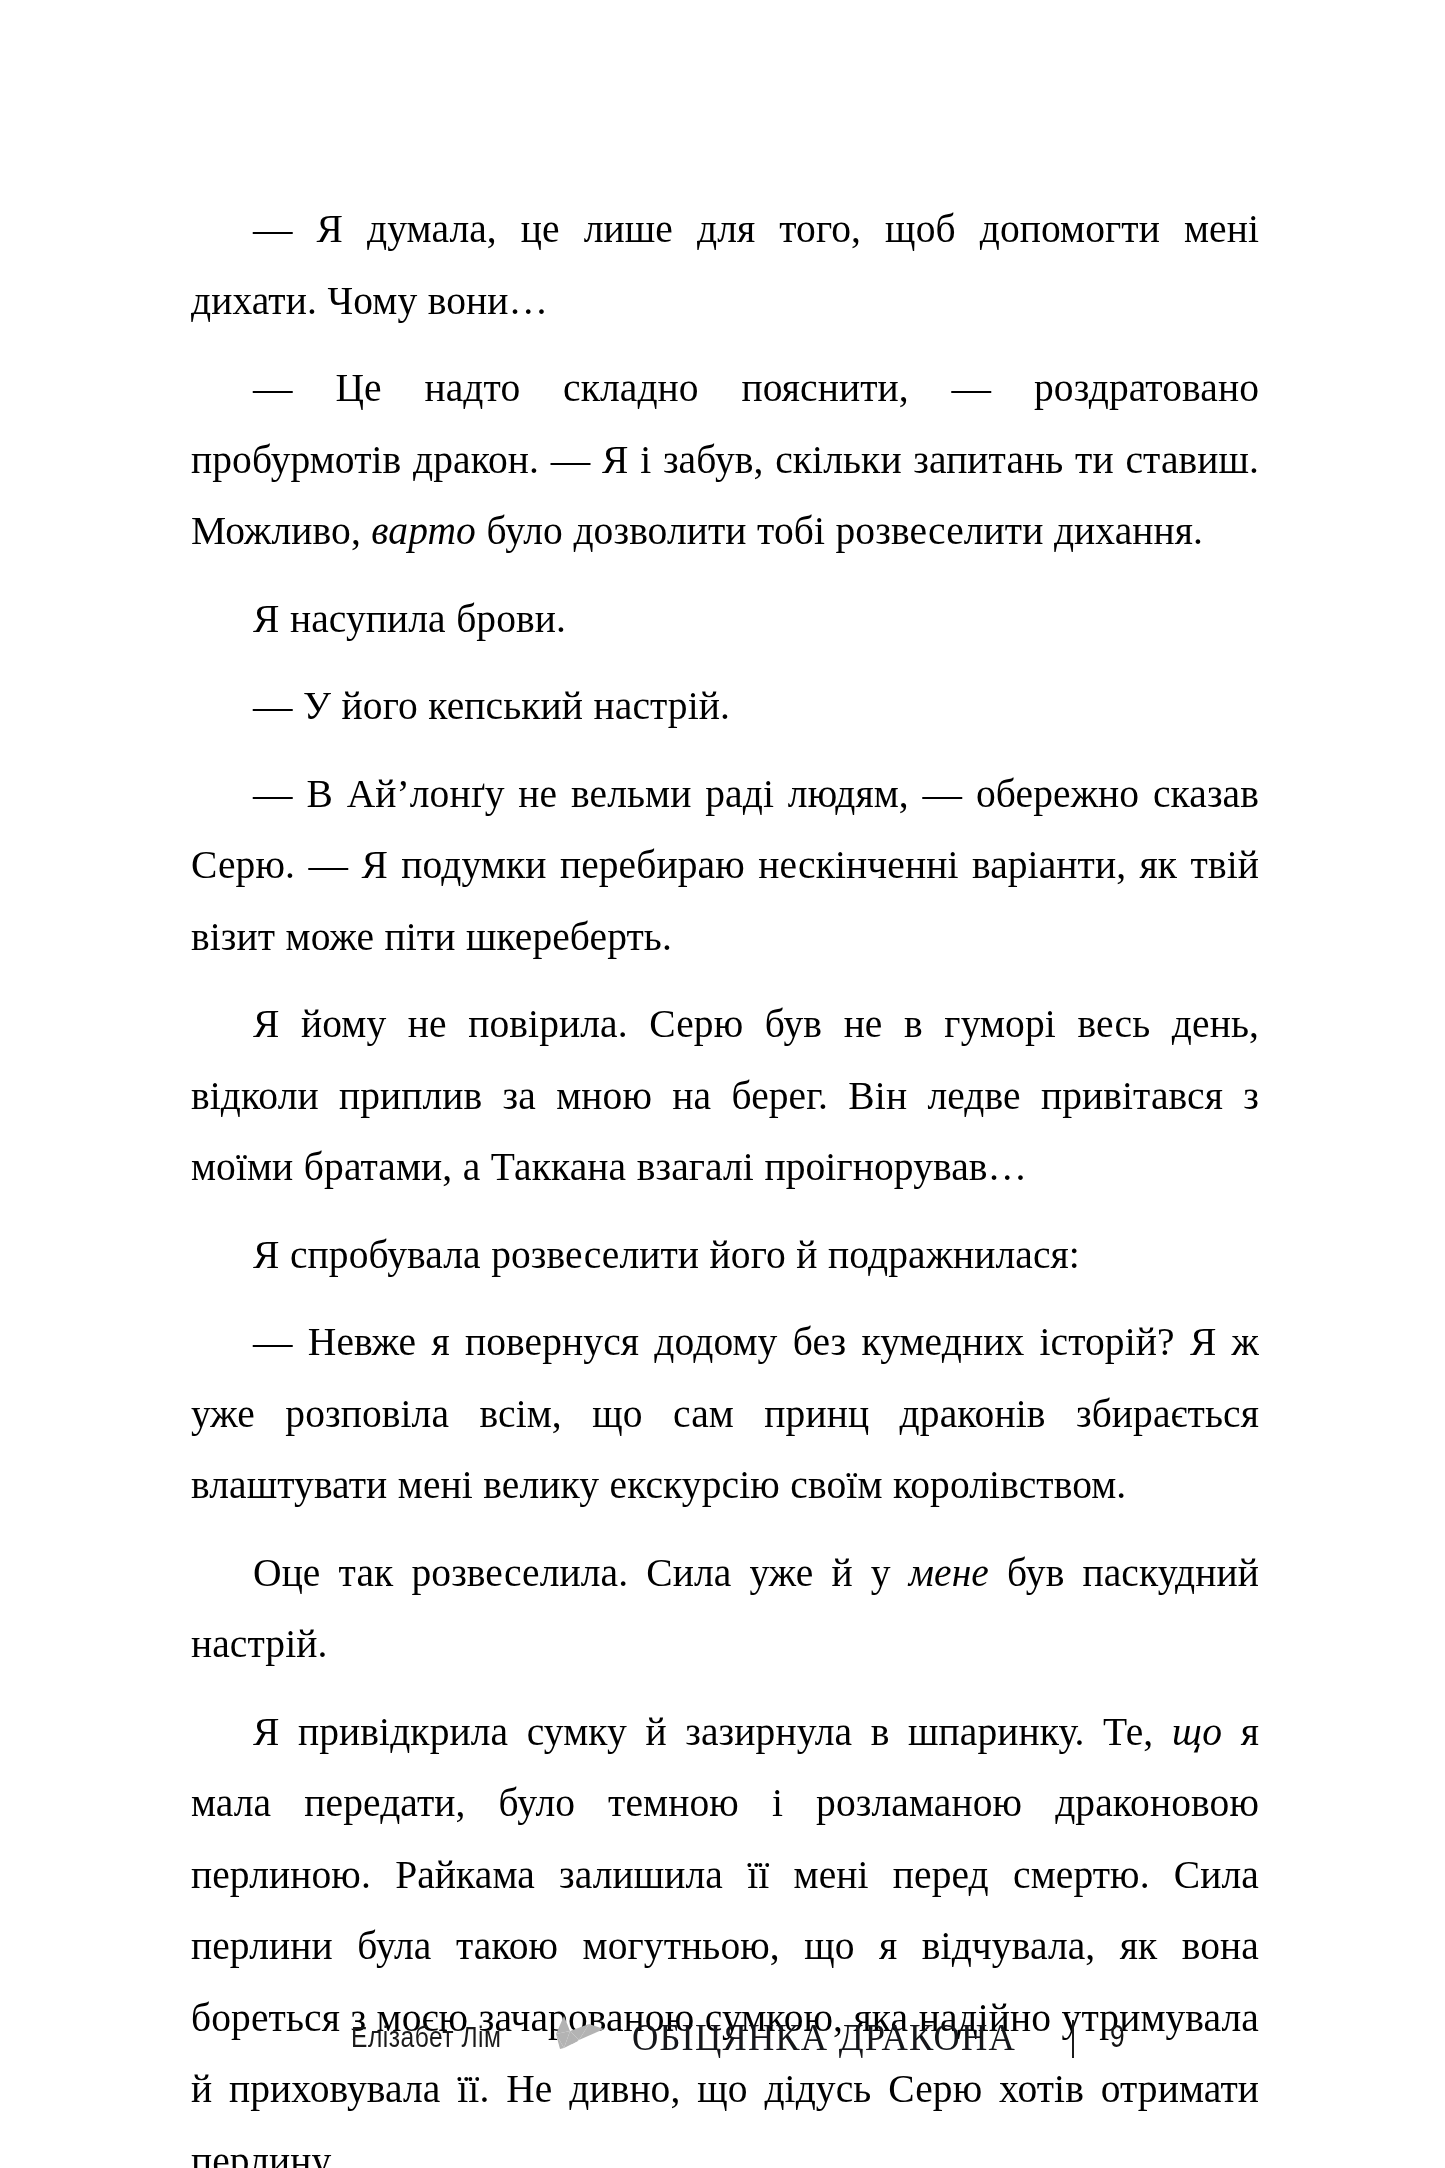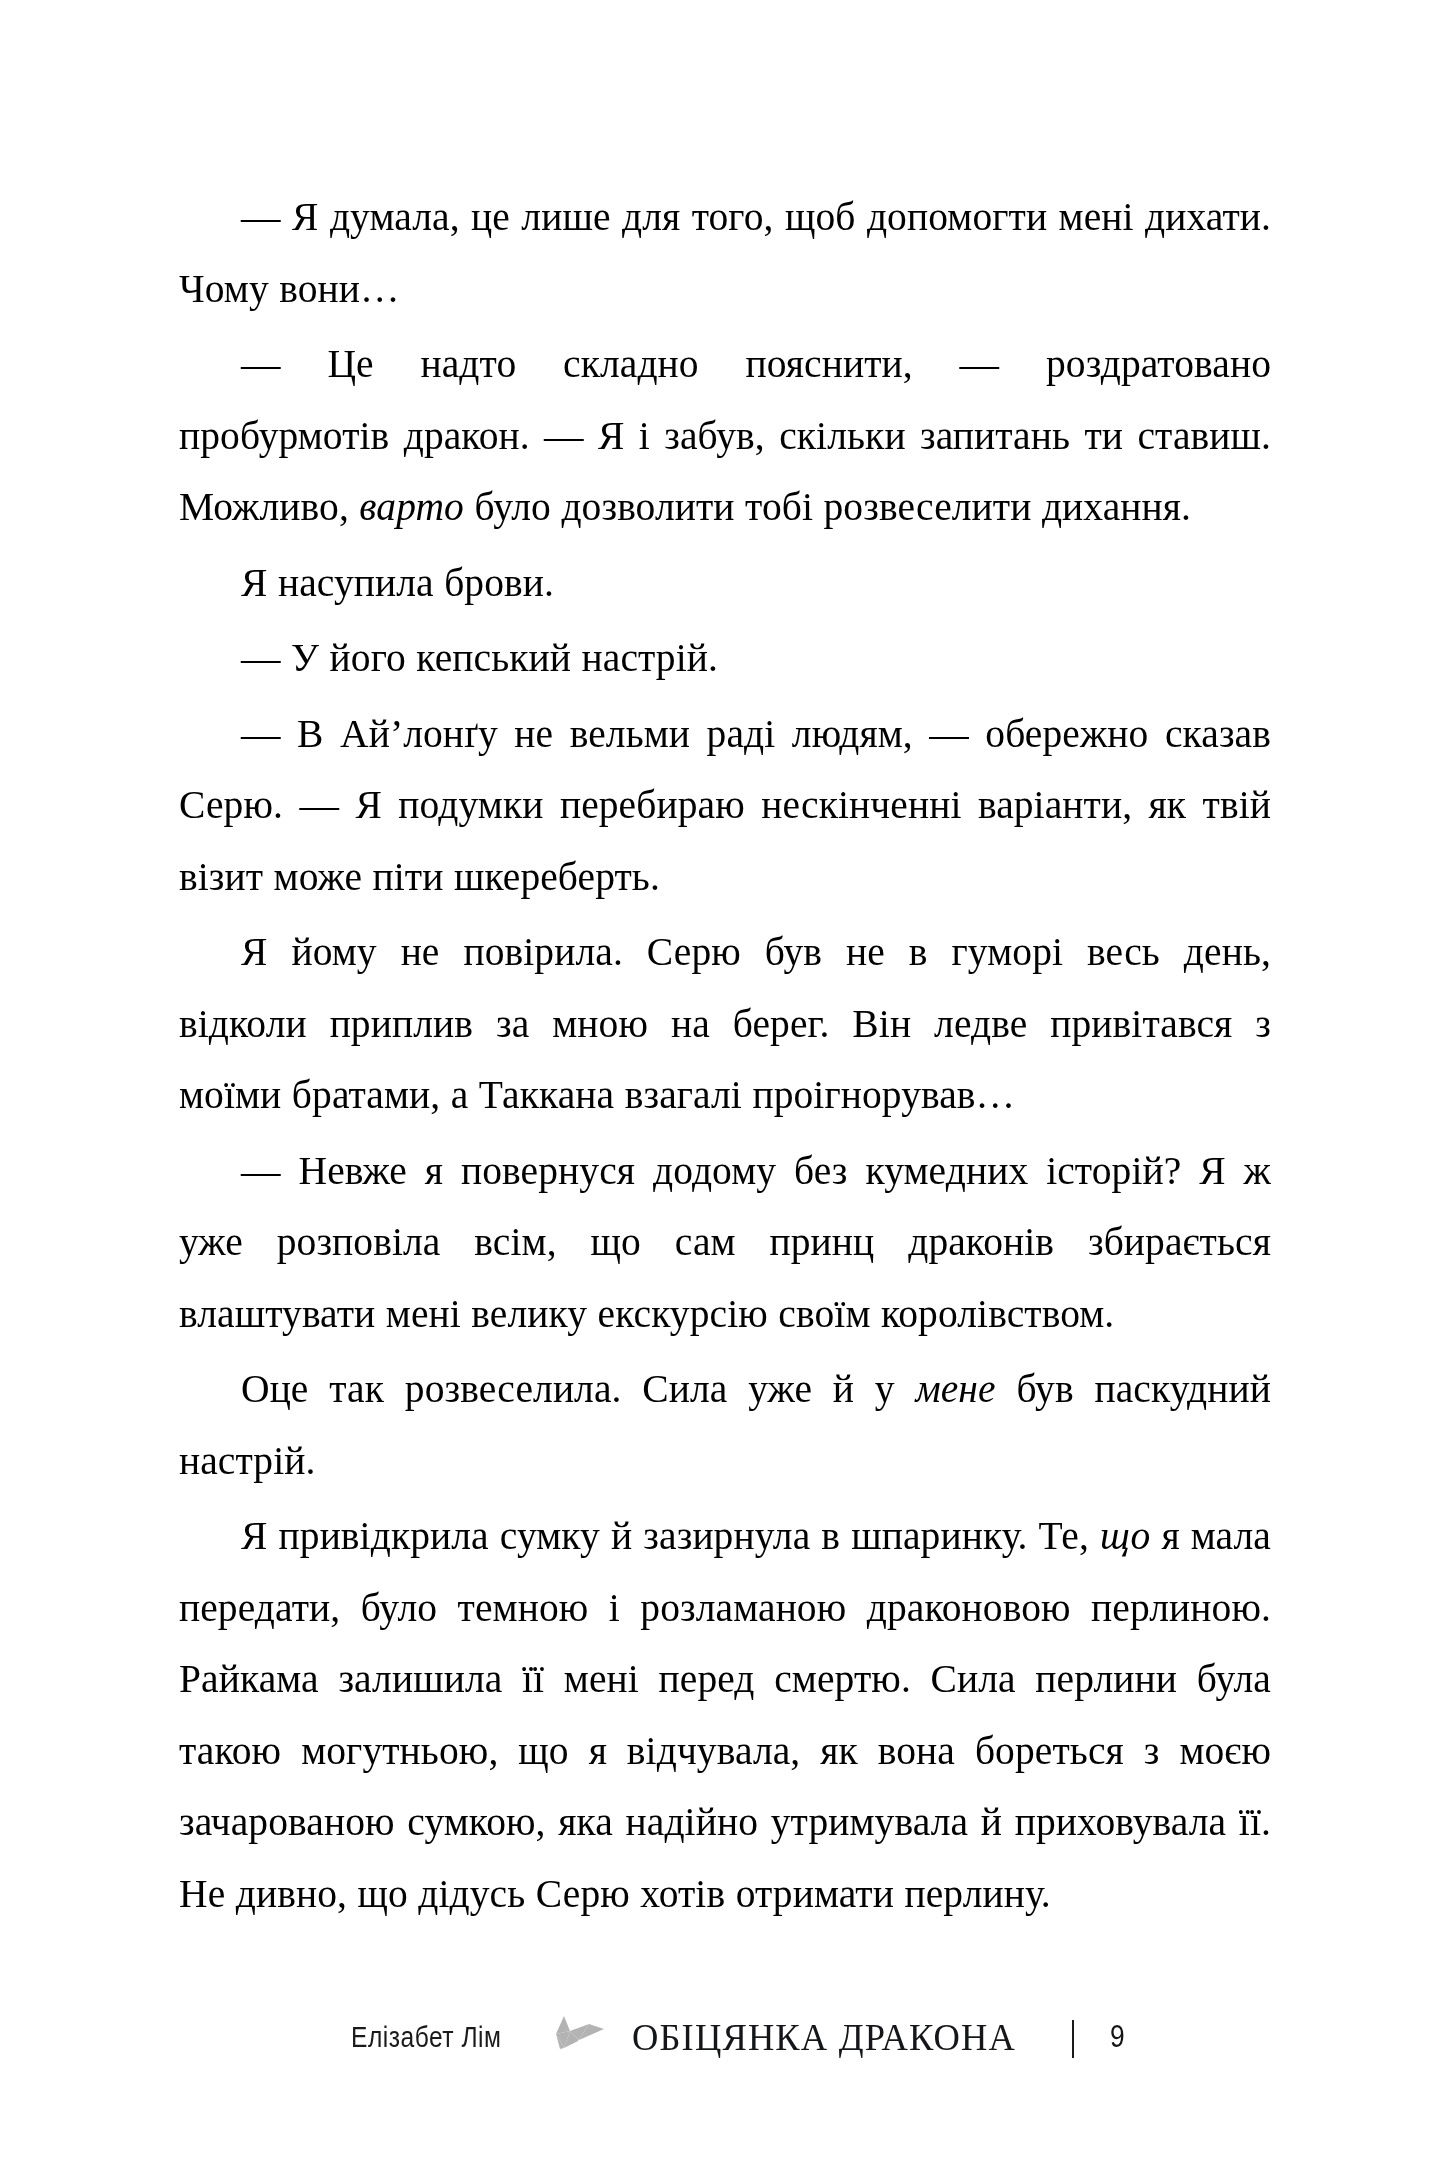--- a/index.html
+++ b/index.html
@@ -26,21 +26,21 @@
   }
 
   .text-block {
     position: absolute;
     left: 175px;
     top: 178px;
     width: 1100px;
   }
 
   p.para {
-    margin: 4px;
+    margin: 16px;
     font-size: 39.5px;
     line-height: 71.5px;
     text-indent: 62px;
     text-align: justify;
     text-justify: inter-word;
     letter-spacing: 0.1px;
     word-spacing: 0.5px;
     -webkit-font-smoothing: antialiased;
   }
 
@@ -107,20 +107,21 @@
 
 <div class="page">
 
   <div class="text-block" id="body-text">
       <p class="para"><span>— Я думала, це лише для того, щоб допомогти мені дихати. Чому вони…</span></p>
       <p class="para"><span>— Це надто складно пояснити, — роздратовано пробурмотів дракон. — Я і забув, скільки запитань ти ставиш. Можливо, </span><em>варто</em><span> було дозволити тобі розвеселити дихання.</span></p>
       <p class="para"><span>Я насупила брови.</span></p>
       <p class="para"><span>— У його кепський настрій.</span></p>
       <p class="para"><span>— В Ай’лонґу не вельми раді людям, — обережно сказав Серю. — Я подумки перебираю нескінченні варіанти, як твій візит може піти шкереберть.</span></p>
       <p class="para"><span>Я йому не повірила. Серю був не в гуморі весь день, відколи приплив за мною на берег. Він ледве привітався з моїми братами, а Таккана взагалі проігнорував…</span></p>
+      <p class="para"><span>Я спробувала розвеселити його й подражнилася:</span></p>
       <p class="para"><span>— Невже я повернуся додому без кумедних історій? Я ж уже розповіла всім, що сам принц драконів збирається влаштувати мені велику екскурсію своїм королівством.</span></p>
       <p class="para"><span>Оце так розвеселила. Сила уже й у </span><em>мене</em><span> був паскудний настрій.</span></p>
       <p class="para"><span>Я привідкрила сумку й зазирнула в шпаринку. Те, </span><em>що</em><span> я мала передати, було темною і розламаною драконовою перлиною. Райкама залишила її мені перед смертю. Сила перлини була такою могутньою, що я відчувала, як вона бореться з моєю зачарованою сумкою, яка надійно утримувала й приховувала її. Не дивно, що дідусь Серю хотів отримати перлину.</span></p>
     </div>
 
   <div class="footer">
     <span class="footer-author">Елізабет Лім</span>
 
     <span class="crane-wrap">
       <svg width="74" height="44" viewBox="0 0 74 44" aria-hidden="true">

